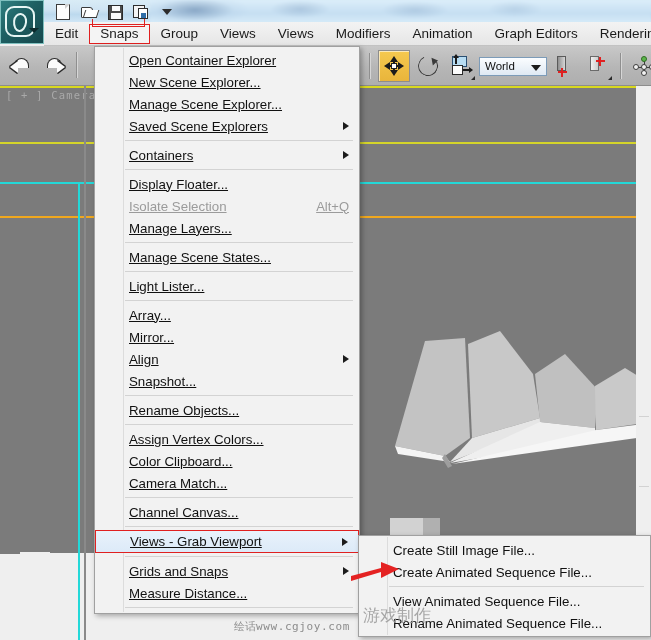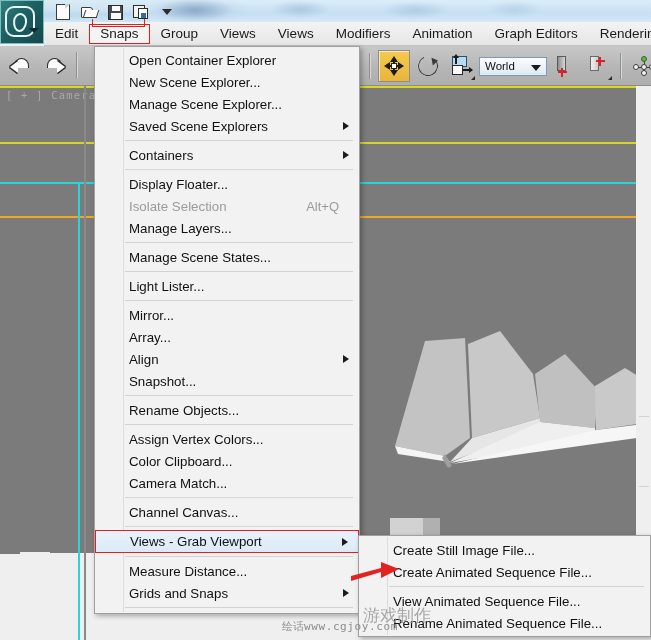--- a/index.html
+++ b/index.html
@@ -576,25 +576,26 @@
     width: 27px; bottom: 1px;
     background: #f2f2f2;
     border-right: 1px solid #dcdcdc;
   }
   .dd-item {
     position: relative;
     height: 22px;
     display: flex;
     align-items: center;
     padding-left: 34px;
-    padding-right: 20px;
+    padding-right: 10px;
     font-size: 13.3px;
     color: #111111;
     white-space: nowrap;
     z-index: 2;
+    text-decoration: underline;
   }
   .dd-item.disabled { color: #9b9b9b; }
   .dd-item .sc {
     margin-left: auto;
     font-size: 13px;
     color: #9b9b9b;
   }
   .dd-item .subarrow {
     position: absolute;
     right: 10px; top: 7px;
@@ -673,21 +674,20 @@
     font-family: "DejaVu Sans Mono", monospace;
     font-size: 11px;
     color: #8d8d8d;
     letter-spacing: .6px;
     white-space: nowrap;
     z-index: 80;
   }
   .watermark .cn {
     font-family: "DejaVu Sans", sans-serif;
     letter-spacing: 0;
-    margin-left: 48px;
   }
   .watermark2 {
     position: absolute;
     left: 363px; top: 604px;
     font-family: "DejaVu Sans", sans-serif;
     font-size: 17px;
     color: #9a9a9a;
     white-space: nowrap;
     z-index: 80;
     opacity: .85;
@@ -926,24 +926,24 @@
       <span class="mn">Manage Scene States...</span>
     </div>
     <div class="dd-sep"></div>
 
     <div class="dd-item">
       <span class="mn">Light Lister...</span>
     </div>
     <div class="dd-sep"></div>
 
     <div class="dd-item">
+      <span class="mn">Array...</span>
+    </div>
+    <div class="dd-item">
       <span class="mn">Mirror...</span>
-    </div>
-    <div class="dd-item">
-      <span class="mn">Array...</span>
     </div>
     <div class="dd-item">
       <span class="mn">Align</span>
       <i class="subarrow"></i>
     </div>
     <div class="dd-item">
       <span class="mn">Snapshot...</span>
     </div>
     <div class="dd-sep"></div>
 
@@ -969,25 +969,25 @@
     <div class="dd-sep"></div>
 
     <div class="dd-item highlight">
       <span class="mn">Views - Grab Viewport</span>
       <i class="subarrow"></i>
       <i class="hl-red"></i>
     </div>
     <div class="dd-sep"></div>
 
     <div class="dd-item">
-      <span class="mn">Measure Distance...</span>
-    </div>
-    <div class="dd-item">
       <span class="mn">Grids and Snaps</span>
       <i class="subarrow"></i>
+    </div>
+    <div class="dd-item">
+      <span class="mn">Measure Distance...</span>
     </div>
     <div class="dd-sep"></div>
 
   </div>
 
   <div class="submenu">
     <div class="sub-gutter"></div>
     <div class="sub-item">
       <span>Create Still Image File...</span>
     </div>

